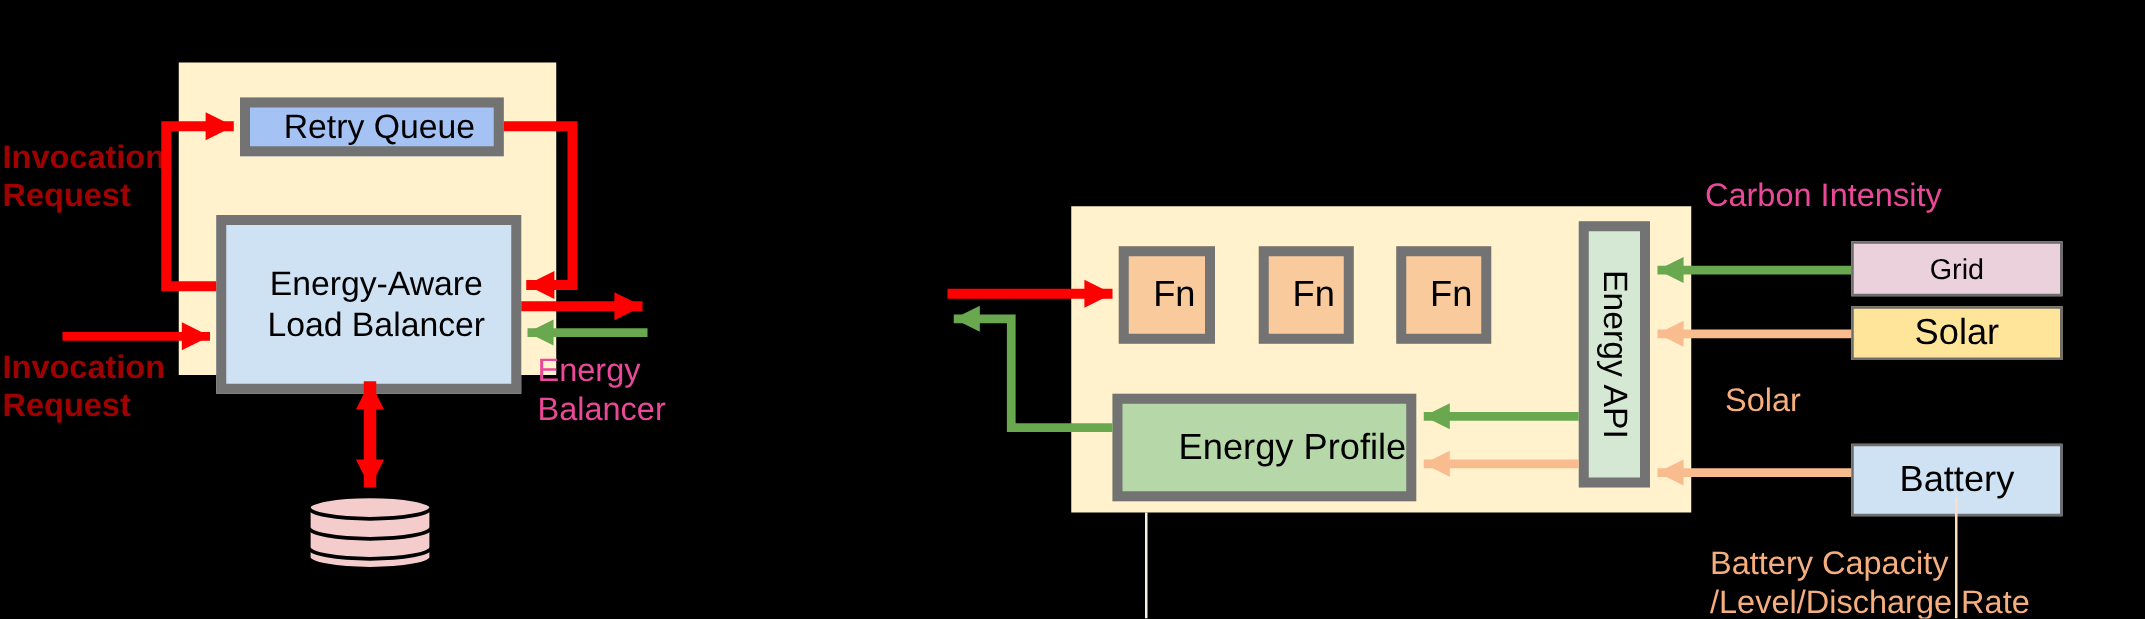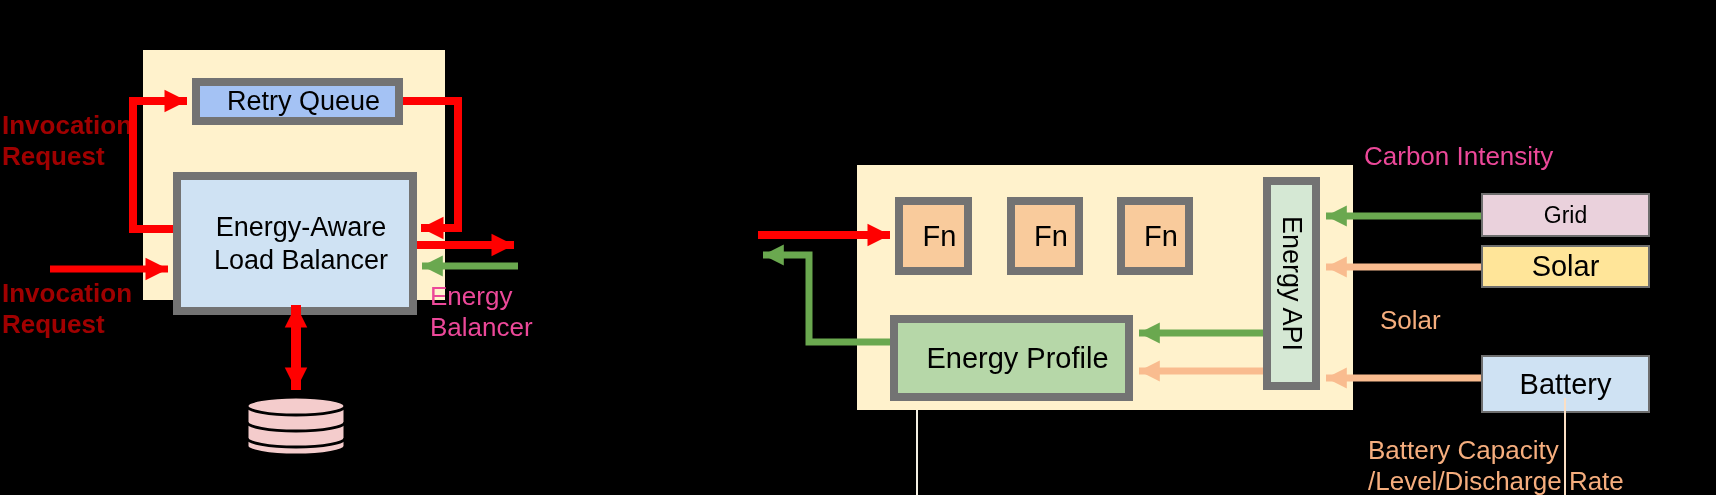--- a/index.html
+++ b/index.html
@@ -47,21 +47,21 @@
   <div class="box b-heavy" style="left:895px;top:197px;width:77px;height:78px;background:#F9CB9C;font-size:29px;">
     <span>Fn</span>
   </div>
   <div class="box b-heavy" style="left:1007px;top:197px;width:76px;height:78px;background:#F9CB9C;font-size:29px;">
     <span>Fn</span>
   </div>
   <div class="box b-heavy" style="left:1117px;top:197px;width:76px;height:78px;background:#F9CB9C;font-size:29px;">
     <span>Fn</span>
   </div>
 
-  <div class="box b-heavy" style="left:890px;top:315px;width:243px;height:86px;background:#B6D7A8;font-size:29px;">
+  <div class="box b-heavy" style="left:890px;top:315px;width:243px;height:86px;background:#B6D7A8;font-size:29px;align-items:flex-end;">
     <span>Energy Profile</span>
   </div>
 
   <div class="box b-heavy" style="left:1263px;top:177px;width:57px;height:213px;background:#D5E8D4;"></div>
   <div class="vert" style="left:1185px;top:255px;width:213px;height:57px;">
     <span>Energy API</span>
   </div>
 
   <div class="box b-light" style="left:1481px;top:193px;width:169px;height:44px;background:#EAD1DC;font-size:23px;">
     <span>Grid</span>

